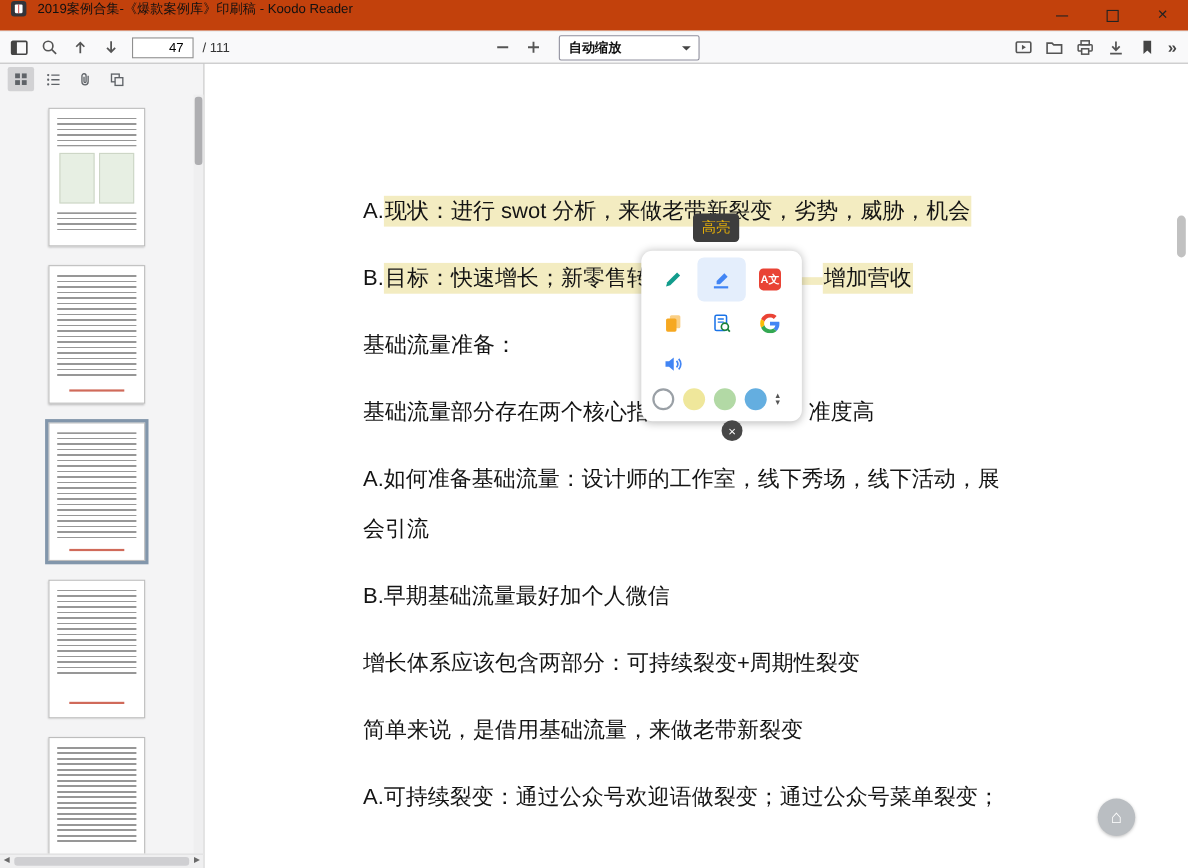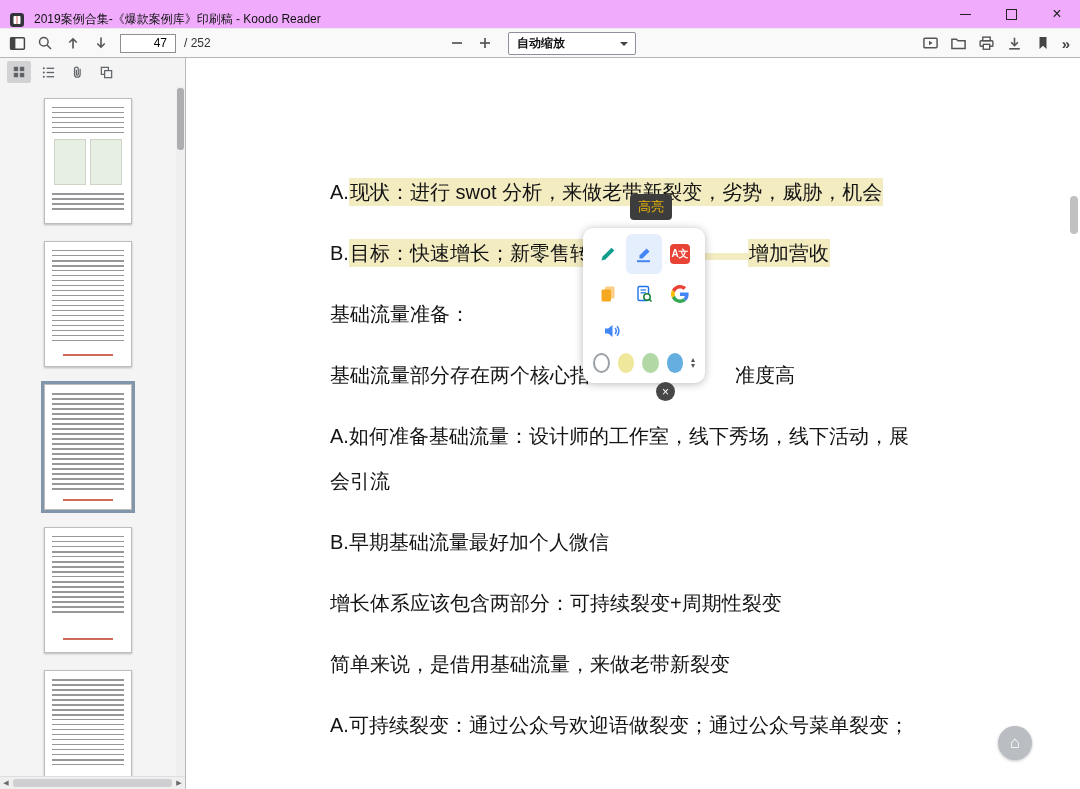--- a/index.html
+++ b/index.html
@@ -1,20 +1,20 @@
 <!DOCTYPE html>
 <html style="--highlight: #f3ecc1; --accent-blue: #4285f4; --pen-teal: #129c8c; --translate-red: #e94335; --copy-orange: #f6a821; --circle-yellow: #efe79b; --circle-green: #b2d9a5; --circle-blue: #64aee0;"><head>
 <meta charset="utf-8">
 <style>
   html,body{margin:0;padding:0;width:1080px;height:789px;overflow:hidden;
     font-family:"Liberation Sans","DejaVu Sans",sans-serif;background:#fff;}
   .window{width:1080px;height:789px;display:flex;flex-direction:column;background:#fff;}
 
   
-  .titlebar{height:28px;display:flex;align-items:flex-end;background:#f0abfc;flex:0 0 28px;}
+  .titlebar{height:28px;display:flex;align-items:flex-start;background:#c2410c;flex:0 0 28px;}
   .app-icon{margin-left:9px;flex:0 0 16px;}
   .title{font-size:12px;color:#111;margin-left:9px;flex:1;white-space:nowrap;overflow:hidden;}
   .win-controls{display:flex;height:28px;}
   .win-btn{width:46px;display:flex;align-items:center;justify-content:center;cursor:pointer;}
   .min-glyph{width:11px;height:1px;background:#222;}
   .max-glyph{width:9px;height:9px;border:1px solid #222;}
   .close-glyph{font-size:16px;color:#222;line-height:1;}
 
   
   .toolbar{height:30px;flex:0 0 30px;background:#f9f9fa;border-top:1px solid #ececec;
@@ -63,21 +63,21 @@
   
   .main{flex:1;position:relative;background:#fff;overflow:hidden;}
   .page-text{padding:112px 30px 0 144px;font-size:20px;color:#141414;}
   .page-text p{margin:0 0 16px;line-height:45px;white-space:nowrap;}
   .doc-heading{font-weight:normal;}
   .hl{background:var(--highlight,#f3ecc1);padding:3px 1px;}
   .gap2{display:inline-block;width:155px;height:1px;}
   .gap3{display:inline-block;width:145px;height:1px;}
 
   
-  .anno-popup{position:absolute;left:397px;top:170px;width:122px;background:#fff;border-radius:10px;
+  .anno-popup{position:absolute;left:397px;top:170px;width:146px;background:#fff;border-radius:10px;
     box-shadow:0 1px 8px rgba(0,0,0,.28);padding:6px 7px 4px;z-index:5;box-sizing:border-box;}
   .popup-row{display:flex;}
   .p-btn{width:44px;height:40px;display:flex;align-items:center;justify-content:center;
     border-radius:6px;cursor:pointer;}
   .p-btn.active{background:#e4eefc;}
   .tr-icon{width:20px;height:20px;background:var(--translate-red,#e94335);border-radius:4px;color:#fff;
     font-weight:bold;font-size:10px;display:flex;align-items:center;justify-content:center;letter-spacing:0;}
   .color-row{display:flex;align-items:center;gap:8px;padding:5px 3px 6px;}
   .circle{width:20px;height:20px;border-radius:50%;cursor:pointer;box-sizing:border-box;}
   .c-white{background:#fff;border:2px solid #9aa0a6;}
@@ -143,21 +143,21 @@
         <svg width="16" height="16" viewBox="0 0 16 16">
           <path d="M8 13.5 V4 M4.3 7.5 L8 3.8 L11.7 7.5" fill="none" stroke="#555" stroke-width="1.6"></path>
         </svg>
       </button>
       <button class="tb-btn">
         <svg width="16" height="16" viewBox="0 0 16 16">
           <path d="M8 2.5 V12 M4.3 8.5 L8 12.2 L11.7 8.5" fill="none" stroke="#555" stroke-width="1.6"></path>
         </svg>
       </button>
       <input class="page-input" value="47" style="">
-      <span class="page-total">/ 252</span>
+      <span class="page-total">/ 111</span>
     </div>
 
     <div class="tb-center">
       <button class="tb-btn">
         <svg width="16" height="16" viewBox="0 0 16 16">
           <line x1="3" y1="8" x2="13" y2="8" stroke="#555" stroke-width="1.7"></line>
         </svg>
       </button>
       <button class="tb-btn">
         <svg width="16" height="16" viewBox="0 0 16 16">

